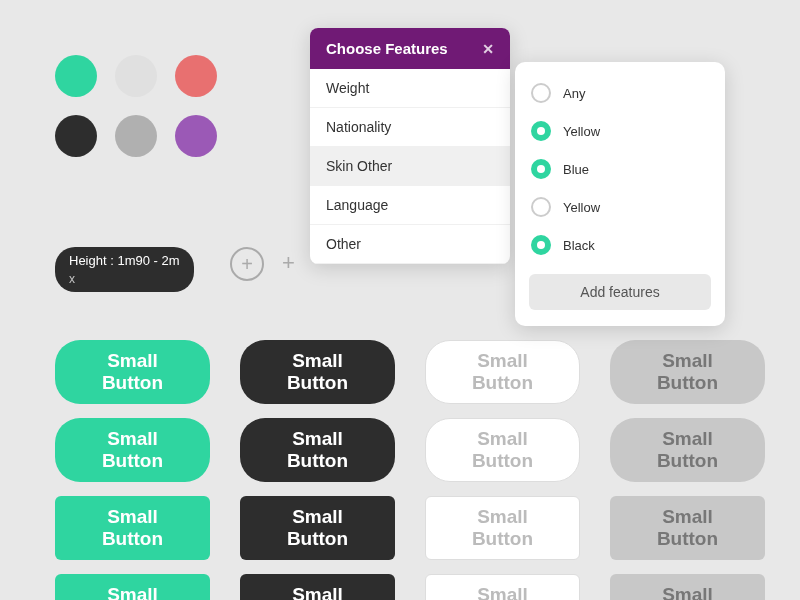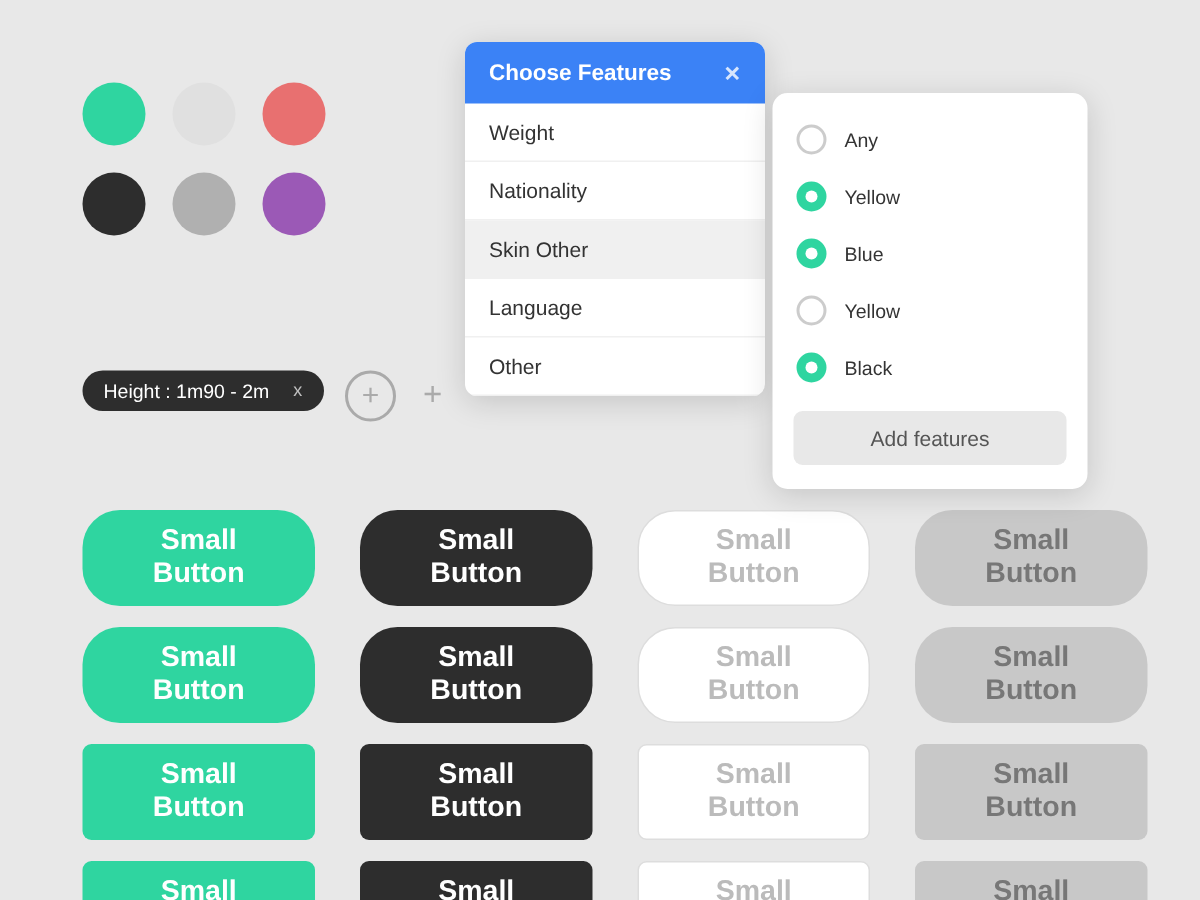--- a/index.html
+++ b/index.html
@@ -34,21 +34,22 @@
       position: absolute;
       top: 247px;
       left: 55px;
       background: #2d2d2d;
       color: white;
       border-radius: 20px;
       padding: 6px 14px;
       font-size: 13px;
       display: flex;
       align-items: flex-start;
-      gap: 16px;
+      gap: 4px;
+      flex-direction: column;
     }
     .height-tag .close-x {
       font-size: 12px;
       cursor: pointer;
       opacity: 0.7;
     }
 
     .add-circle {
       position: absolute;
       top: 247px;
@@ -81,21 +82,21 @@
       top: 28px;
       left: 310px;
       background: white;
       border-radius: 8px;
       box-shadow: 0 4px 20px rgba(0,0,0,0.15);
       width: 200px;
       overflow: hidden;
       z-index: 10;
     }
     .features-header {
-      background: #3b82f6;
+      background: #701a75;
       color: white;
       padding: 12px 16px;
       font-size: 15px;
       font-weight: 600;
       display: flex;
       align-items: center;
       justify-content: space-between;
     }
     .features-header .close-btn {
       font-size: 14px;

